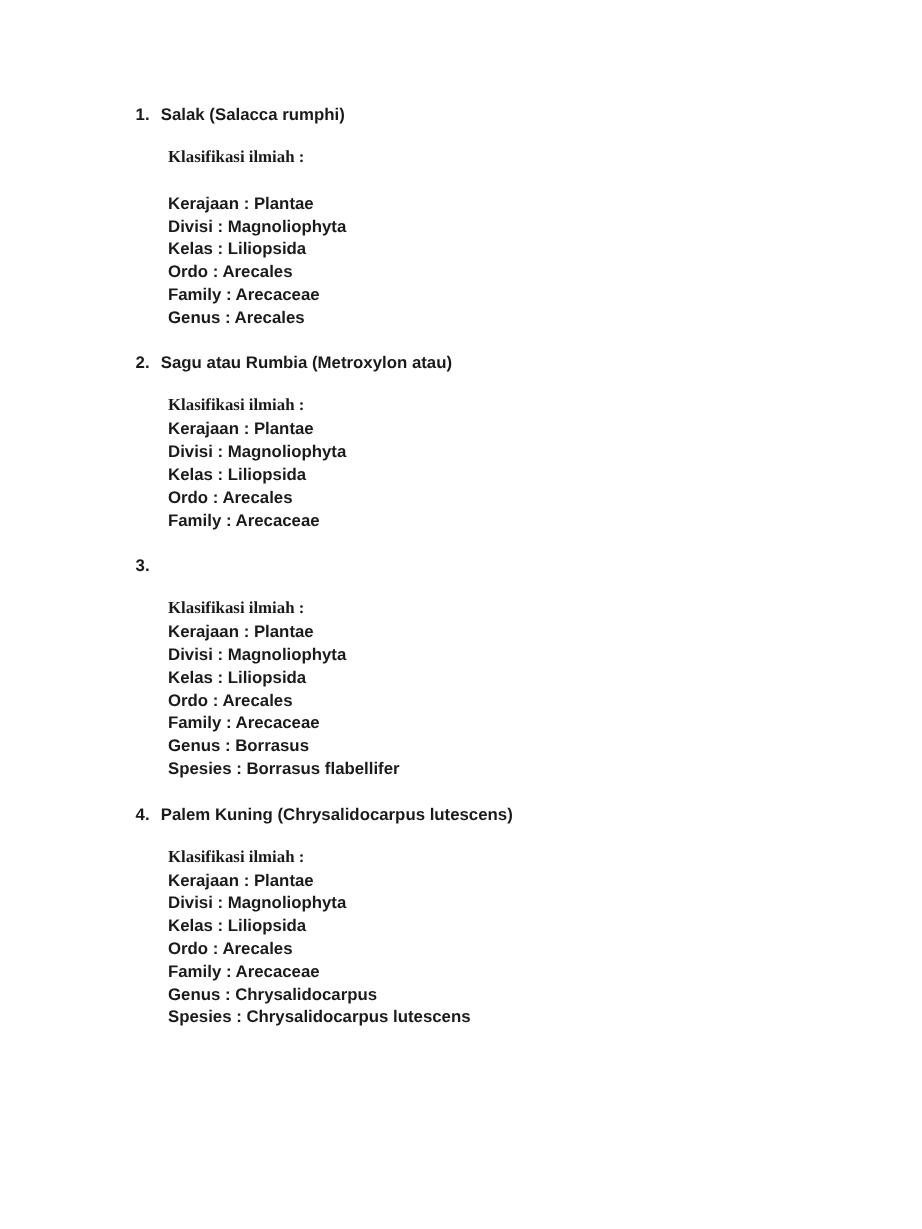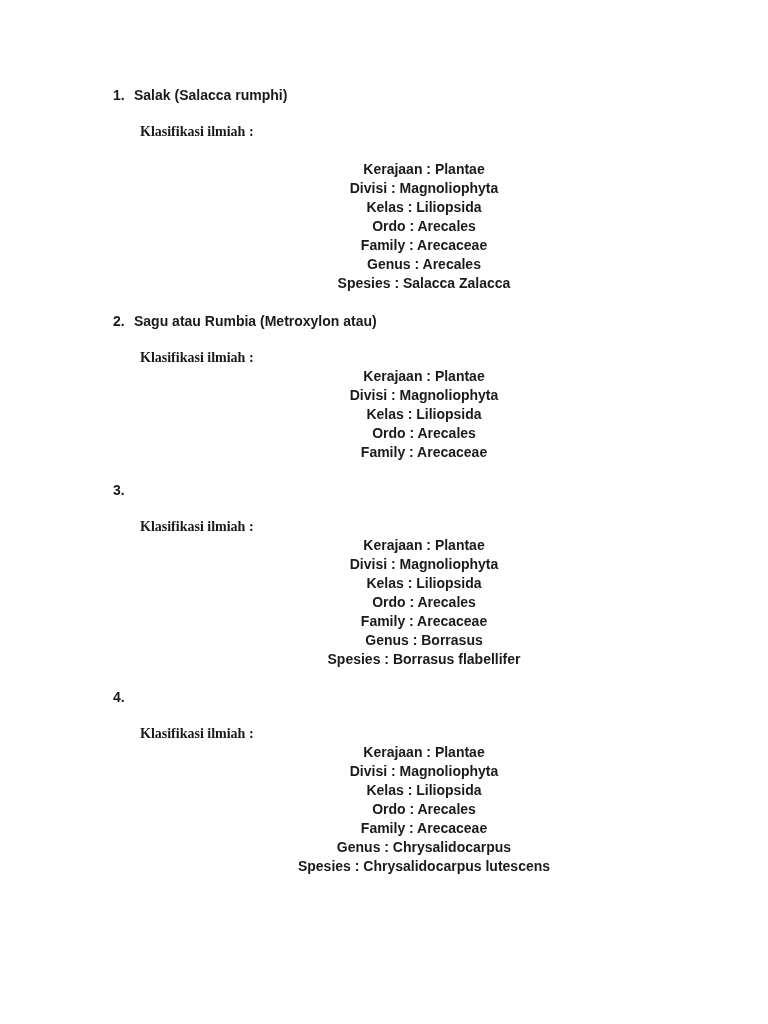--- a/index.html
+++ b/index.html
@@ -35,42 +35,40 @@
   }
   .subtitle {
     margin-left: 27px;
     line-height: 19px;
     font-family: Liberation Serif, serif;
   }
   .plant-section.gap-after-label .subtitle { margin-bottom: 19px; }
   .line {
     margin-left: 27px;
     line-height: 19px;
-    text-align: center;
   }
 </style>
 </head>
 <body>
 
 <div class="page">
   <div class="content" id="content">
   <section class="plant-section gap-after-label">
     <div class="title-row">
       <span class="num">1.</span>
       <span class="title">Salak (Salacca rumphi)</span>
     </div>
     <div class="subtitle">Klasifikasi ilmiah :</div>
     <div class="lines">
           <div class="line">Kerajaan : Plantae</div>
           <div class="line">Divisi : Magnoliophyta</div>
           <div class="line">Kelas : Liliopsida</div>
           <div class="line">Ordo : Arecales</div>
           <div class="line">Family : Arecaceae</div>
           <div class="line">Genus : Arecales</div>
-          <div class="line">Spesies : Salacca Zalacca</div>
         </div>
   </section>
 
   <section class="plant-section">
     <div class="title-row">
       <span class="num">2.</span>
       <span class="title">Sagu atau Rumbia (Metroxylon atau)</span>
     </div>
     <div class="subtitle">Klasifikasi ilmiah :</div>
     <div class="lines">
@@ -94,20 +92,21 @@
           <div class="line">Ordo : Arecales</div>
           <div class="line">Family : Arecaceae</div>
           <div class="line">Genus : Borrasus</div>
           <div class="line">Spesies : Borrasus flabellifer</div>
         </div>
   </section>
 
   <section class="plant-section">
     <div class="title-row">
       <span class="num">4.</span>
+      <span class="title">Palem Kuning (Chrysalidocarpus lutescens)</span>
     </div>
     <div class="subtitle">Klasifikasi ilmiah :</div>
     <div class="lines">
           <div class="line">Kerajaan : Plantae</div>
           <div class="line">Divisi : Magnoliophyta</div>
           <div class="line">Kelas : Liliopsida</div>
           <div class="line">Ordo : Arecales</div>
           <div class="line">Family : Arecaceae</div>
           <div class="line">Genus : Chrysalidocarpus</div>
           <div class="line">Spesies : Chrysalidocarpus lutescens</div>

